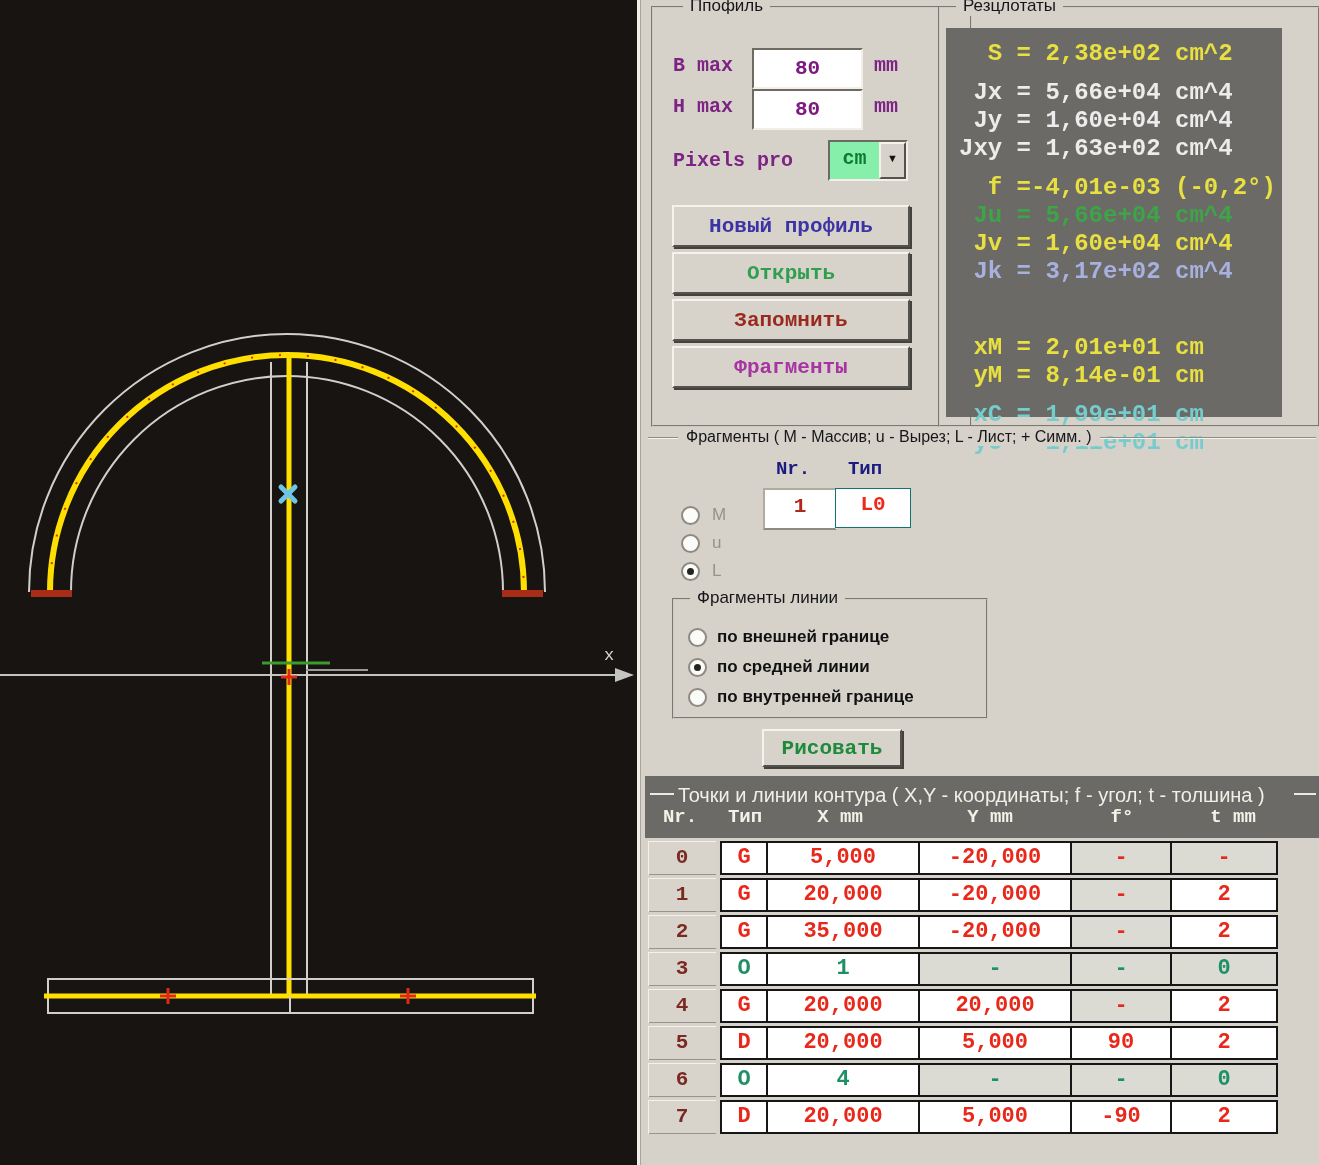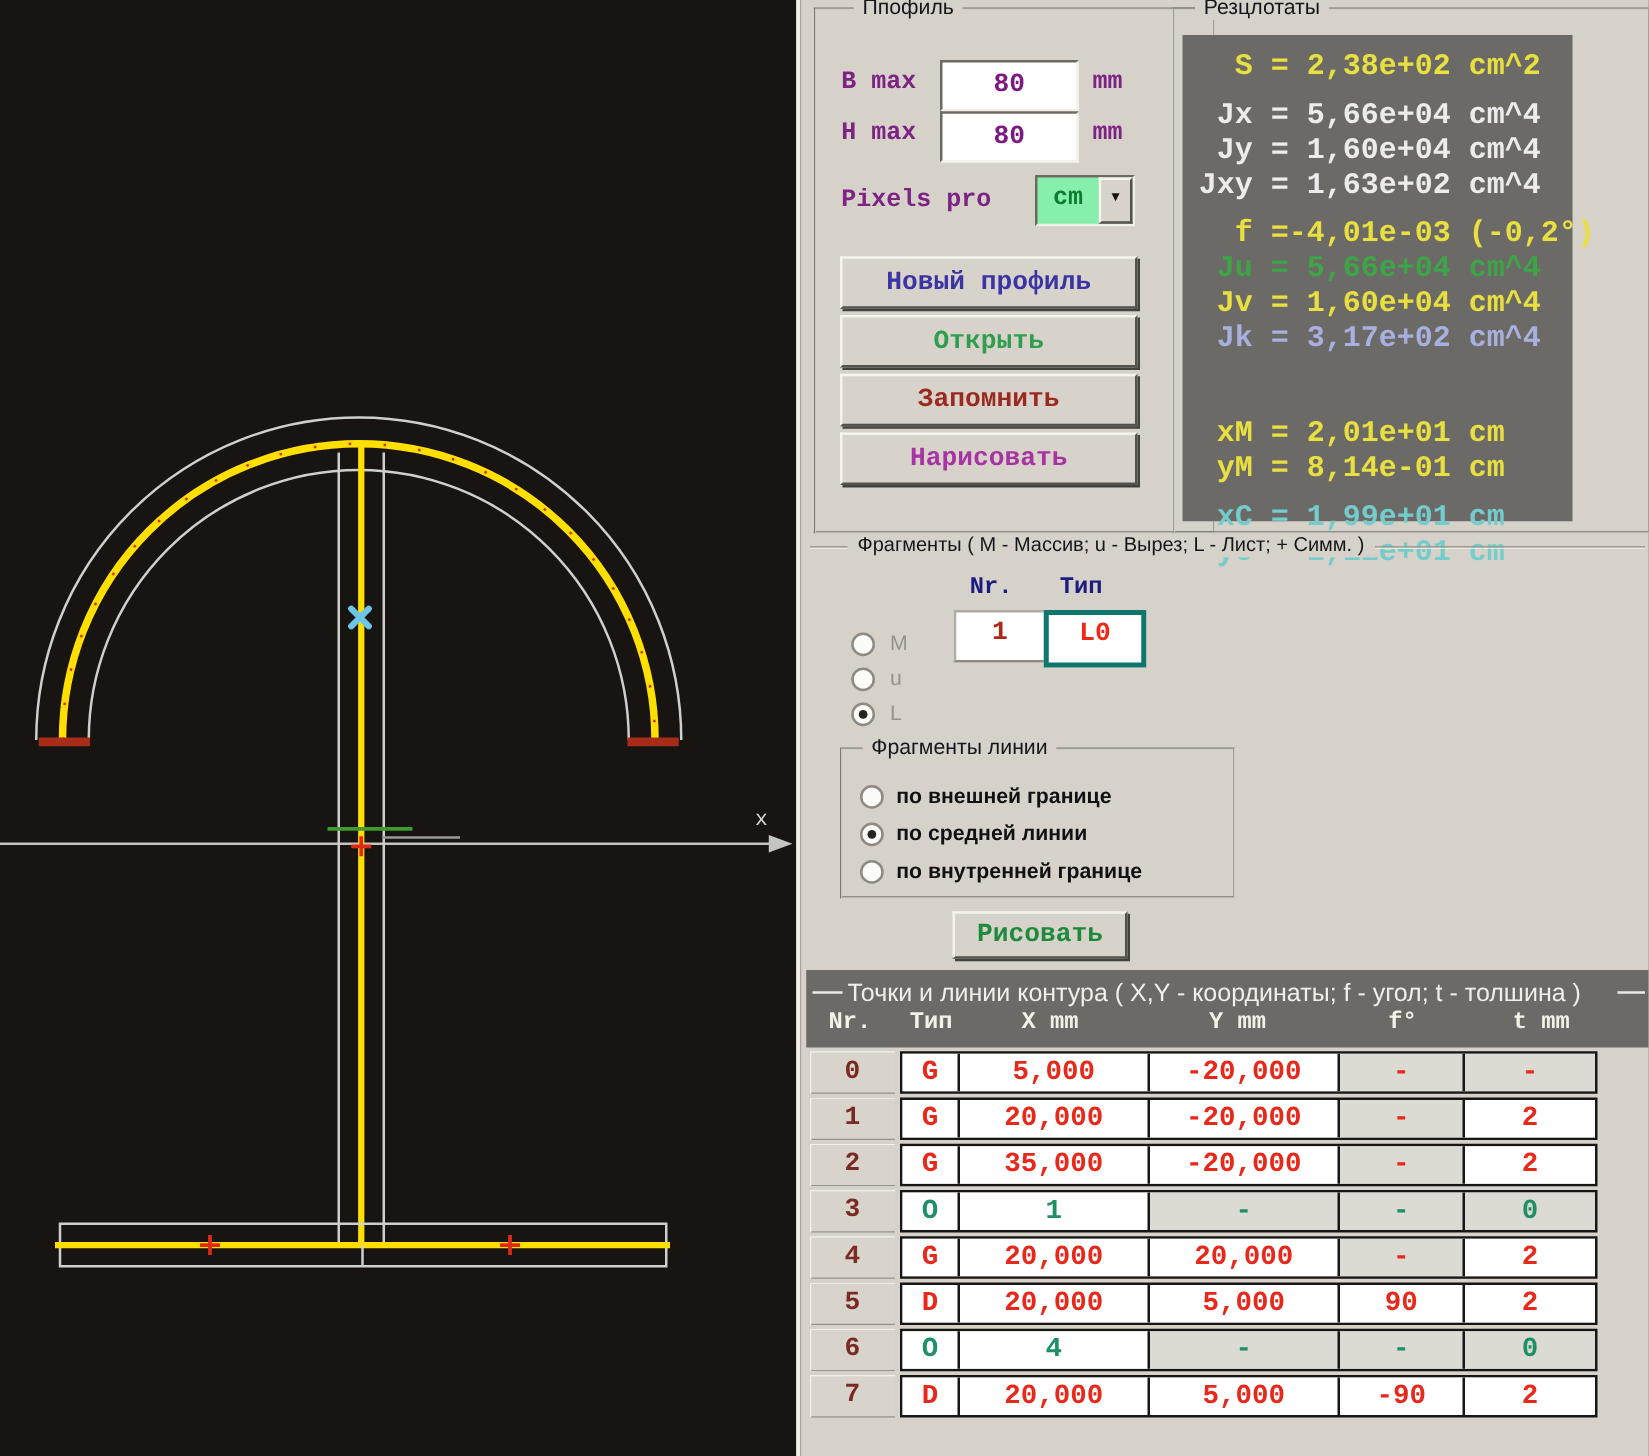--- a/index.html
+++ b/index.html
@@ -34,21 +34,21 @@
   .rline{white-space:pre;font-family:"Liberation Mono","DejaVu Sans Mono",monospace;font-weight:bold;font-size:24px;line-height:28px;height:28px;}
   .rline.gap{margin-top:11px;}
 
   
   .etched-h{position:absolute;height:1px;background:#908c84;box-shadow:0 1px 0 #f6f3ec;}
   .sec-title{position:absolute;background:#d6d2ca;padding:0 8px;font-size:16px;color:#16161a;white-space:nowrap;}
   .navyhdr{position:absolute;font-family:"Liberation Mono","DejaVu Sans Mono",monospace;font-weight:bold;font-size:19px;color:#1c1c80;text-align:center;}
   .fragbox{position:absolute;background:#fff;text-align:center;
            font-family:"Liberation Mono","DejaVu Sans Mono",monospace;font-weight:bold;font-size:21px;}
   .fragbox.nr{border:2px solid;border-color:#b0aca4 #f2efe8 #8e8a82 #b0aca4;color:#b02818;line-height:34px;}
-  .fragbox.type{border:4px solid #0f766e;color:#f02818;line-height:32px;}
+  .fragbox.type{border:1px solid #0f766e;color:#f02818;line-height:32px;}
   .radio{display:inline-block;width:15px;height:15px;border-radius:50%;background:#fbfbf8;
          border:2px solid #8e8a82;box-sizing:content-box;position:relative;flex:none;}
   .radio.sel::after{content:'';position:absolute;left:4px;top:4px;width:7px;height:7px;border-radius:50%;background:#26241f;}
   .fradio-row{display:flex;align-items:center;gap:12px;height:28px;cursor:pointer;}
   .fradio-label{font-size:17px;color:#96938b;}
   .optrow{display:flex;align-items:center;gap:10px;height:30px;cursor:pointer;padding-left:14px;}
   .optlabel{font-size:17px;font-weight:600;color:#111;}
   #line-mode-options{padding-top:22px;}
 
   
@@ -119,27 +119,27 @@
     <span class="plabel" style="left:20px;top:141px;">Pixels pro</span>
     <div class="combo" style="left:175px;top:132px;width:76px;height:37px;">
       <span class="combo-val">cm</span>
       <span class="combo-btn">▼</span>
     </div>
 
     <div style="position:absolute;left:19px;top:197px;">
         <button class="btn3d pbtn" style="color: rgb(60, 52, 164);">Новый  профиль</button>
         <button class="btn3d pbtn" style="color: rgb(47, 158, 79);">Открыть</button>
         <button class="btn3d pbtn" style="color: rgb(154, 42, 32);">Запомнить</button>
-        <button class="btn3d pbtn" style="color: rgb(166, 52, 162);">Нарисовать</button>
+        <button class="btn3d pbtn" style="color: rgb(166, 52, 162);">Фрагменты</button>
       </div>
   </div>
 
   <div class="gb" style="left:938px;top:6px;width:378px;height:417px;">
     <span class="legend" style="left:16px;">Резцлотаты</span>
-    <div class="dark" style="position:absolute;left:6px;top:20px;width:312px;height:389px;">
+    <div class="dark" style="position:absolute;left:6px;top:20px;width:336px;height:389px;">
       <div id="results-lines">
           <div class="rline" style="color: rgb(232, 224, 64);">  S = 2,38e+02 cm^2</div>
           <div class="rline gap" style="color: rgb(236, 236, 236);"> Jx = 5,66e+04 cm^4</div>
           <div class="rline" style="color: rgb(236, 236, 236);"> Jy = 1,60e+04 cm^4</div>
           <div class="rline" style="color: rgb(236, 236, 236);">Jxy = 1,63e+02 cm^4</div>
           <div class="rline gap" style="color: rgb(232, 224, 64);">  f =-4,01e-03 (-0,2°)</div>
           <div class="rline" style="color: rgb(62, 164, 72);"> Ju = 5,66e+04 cm^4</div>
           <div class="rline" style="color: rgb(232, 224, 64);"> Jv = 1,60e+04 cm^4</div>
           <div class="rline" style="color: rgb(168, 176, 224);"> Jk = 3,17e+02 cm^4</div>
           <div class="rline gap" style="color: rgb(232, 224, 64); margin-top: 48px;"> xM = 2,01e+01 cm</div>

